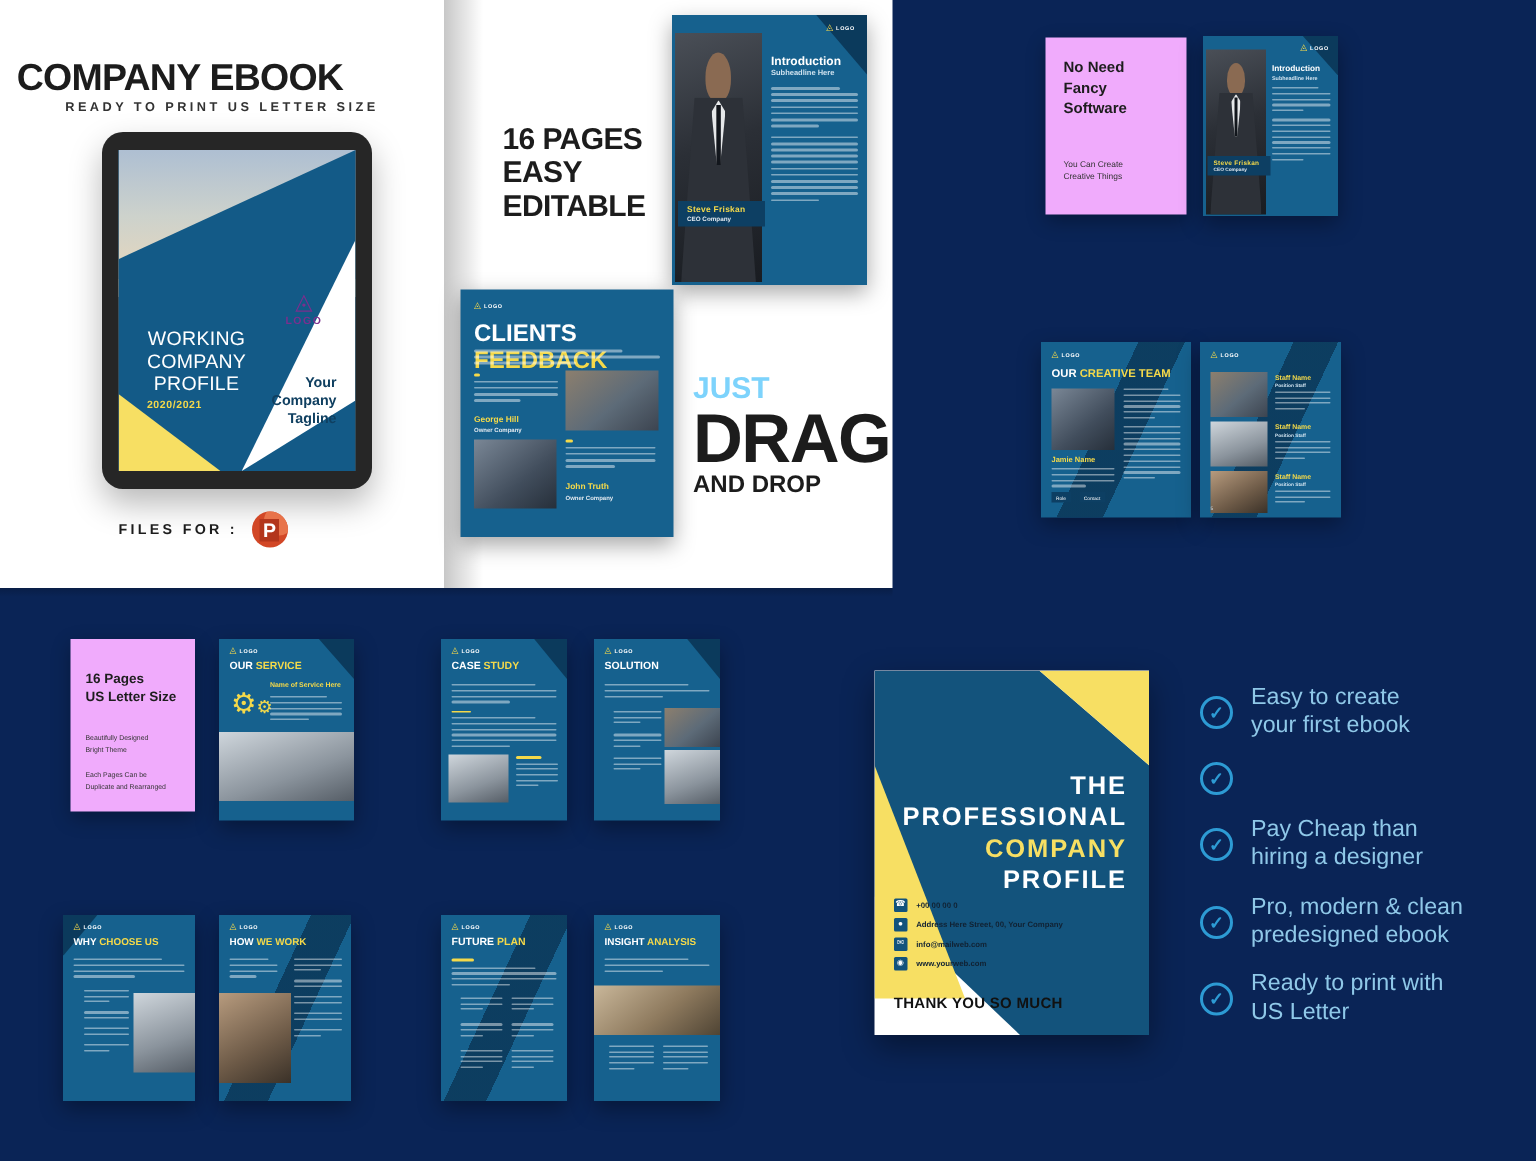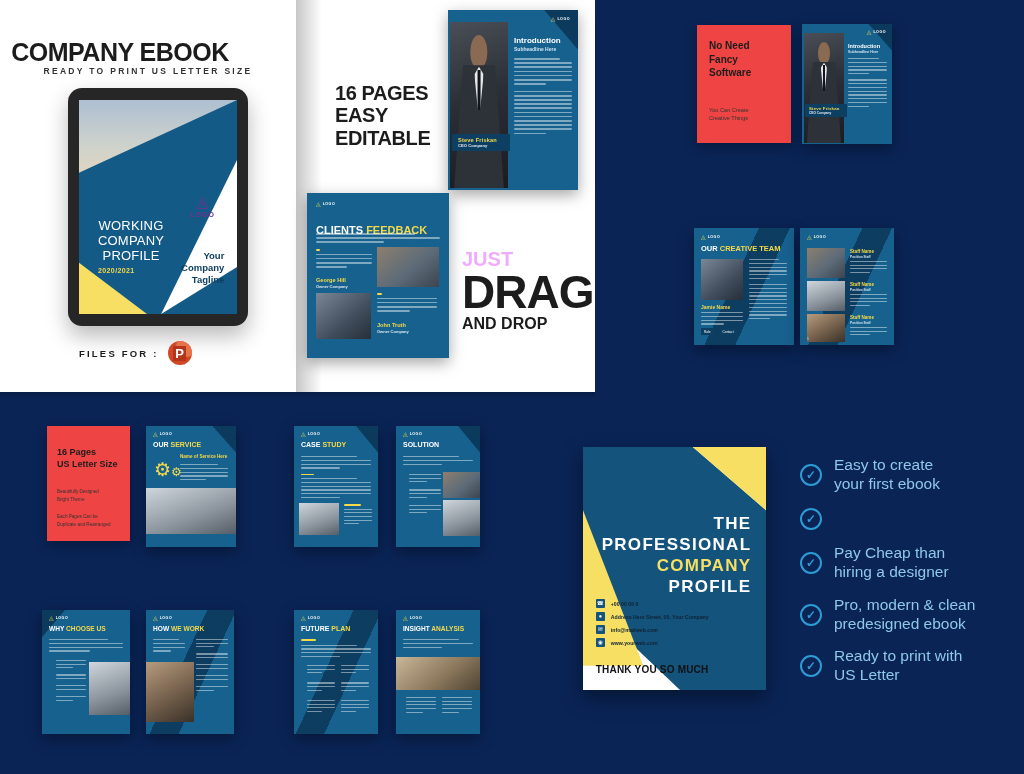--- a/index.html
+++ b/index.html
@@ -31,21 +31,21 @@
   }
   .hero-sub {
     position: absolute; text-align: center; width: 100%;
     font-weight: 700; color: #333; letter-spacing: 2.3px;
   }
   .big-claim {
     position: absolute; font-weight: 800; color: #1c1c1c;
     line-height: 1.12; letter-spacing: -0.4px;
   }
   .drag-block { position: absolute; }
-  .drag-just { font-weight: 800; color: #f0abfc; font-size: 20px; letter-spacing: 0px;}
+  .drag-just { font-weight: 800; color: #7dd3fc; font-size: 20px; letter-spacing: 0px;}
   .drag-drag { font-weight: 800; color: #1c1c1c; font-size: 46px; line-height: 0.95; letter-spacing: -1px;}
   .drag-and  { font-weight: 800; color: #1c1c1c; font-size: 16px; letter-spacing: 0px;}
 
   .files-row { position: absolute; display: flex; align-items: center; gap: 9px; }
   .files-label { font-size: 9.5px; font-weight: 800; letter-spacing: 2.2px; color: #1c1c1c; }
   .ppt-icon {
     width: 24px; height: 24px; border-radius: 50%;
     background: #d24726; position: relative; overflow: hidden;
     display: flex; align-items: center; justify-content: center;
   }
@@ -178,21 +178,21 @@
 
   
   .features { position: absolute; }
   .feature { display: flex; align-items: center; gap: 12px; margin-bottom: 14px; }
   .feat-ic { width: 22px; height: 22px; flex: 0 0 22px; border-radius: 50%;
     border: 2px solid #2d9bd4; color: #2d9bd4; font-size: 12px; font-weight: 700;
     display: flex; align-items: center; justify-content: center; }
   .feat-tx { color: #8fc8e8; font-size: 15.5px; line-height: 1.22; }
 
   
-  .info-card { position: absolute; background: #ef4444; box-shadow: 0 4px 12px rgba(0,0,0,0.3); }
+  .info-card { position: absolute; background: #f0abfc; box-shadow: 0 4px 12px rgba(0,0,0,0.3); }
   .ic-title { font-weight: 800; color: #1d1d1d; }
   .ic-sub { color: #333; }
 </style>
 </head>
 <body>
 
 <div id="stage">
 
   <div class="white-panel" style="left:0; top:0; width:296px; height:392px;"></div>
   <div class="white-panel" style="left:296px; top:0; width:299px; height:392px;"></div>
@@ -295,21 +295,21 @@
       <div class="nm">Steve Friskan</div>
       <div class="rl">CEO Company</div>
     </div>
   </div>
 
   <div class="page" style="left:307px; top:193px; width:142px; height:165px;">
     <div class="logo-chip" style="left:9px; top:8px;">
       <span class="cube">◬</span>
       <span class="lbl">LOGO</span>
     </div>
-    <div class="pg-title" style="left:9px; top:31px; font-size:11px;">
+    <div class="pg-title" style="left:9px; top:21px; font-size:16px;">
       <span>CLIENTS</span>
       <span class="hl">FEEDBACK</span>
     </div>
     <div class="lines" style="left:9px; top:40px; width:124px;">
       <div class="ln m"></div>
         <div class="ln"></div>
         <div class="ln s"></div>
     </div>
     <div class="photo p1" style="left:70px; top:54px; width:62px; height:40px;"></div>
     <div class="lines" style="left:9px; top:56px; width:56px;">

